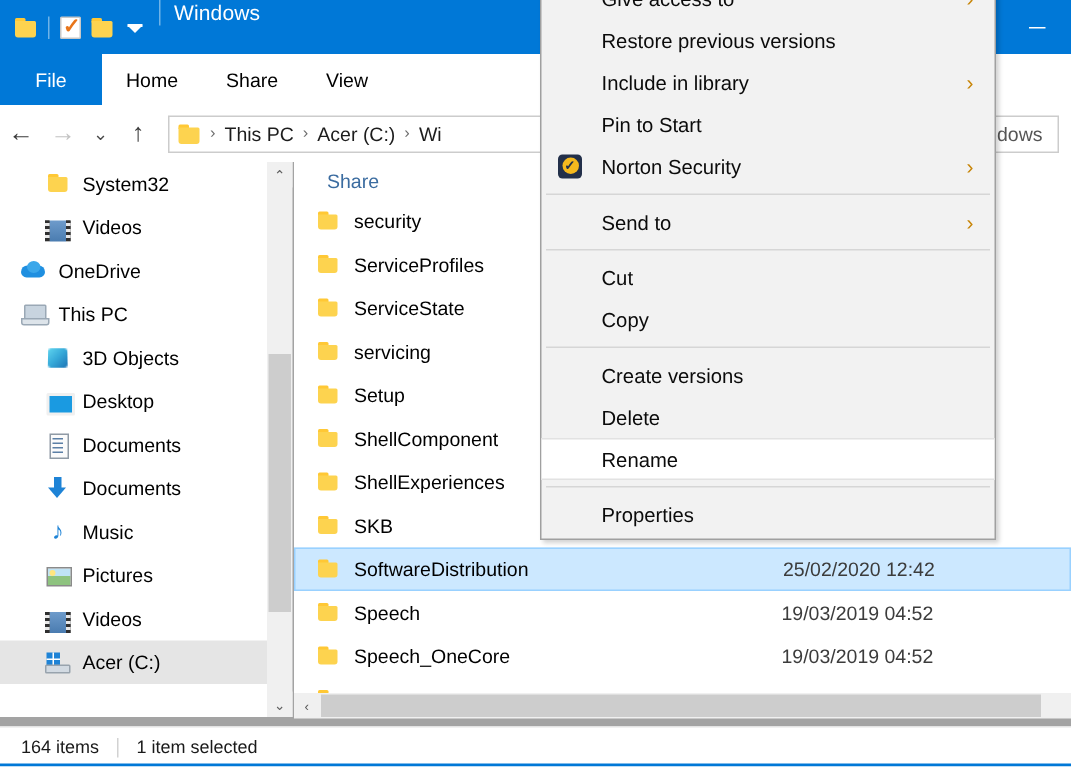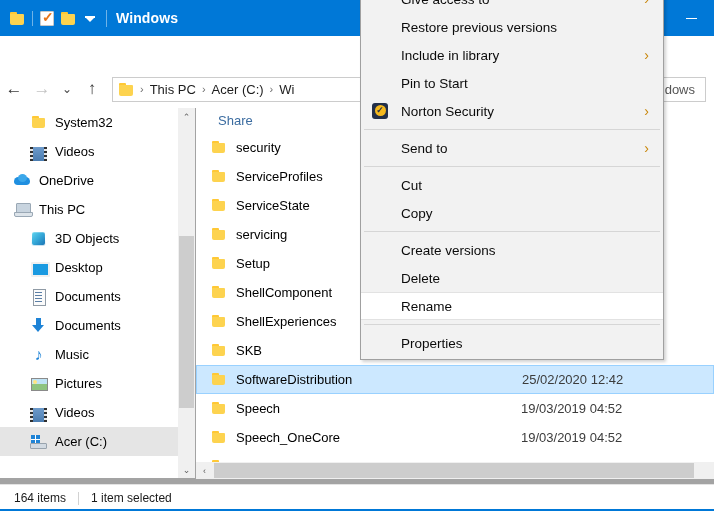--- a/index.html
+++ b/index.html
@@ -10,21 +10,21 @@
     color: #000;
     overflow: hidden;
     background: #fff;
   }
   #app { position: relative; width: 714px; height: 511px; overflow: hidden; }
 
   
   .titlebar {
     position: absolute; left: 0; top: 0; width: 714px; height: 36px;
     background: #0078d7;
-    display: flex; align-items: center; font-weight: bold;
+    display: flex; 
   }
   .qat { display: flex; align-items: center; padding-left: 10px; gap: 7px; }
   .folder-ico {
     width: 15px; height: 13px; position: relative; display: inline-block;
   }
   .folder-ico::before {
     content: ""; position: absolute; left: 0; top: 0; width: 7px; height: 3px;
     background: #ffc835; border-radius: 1px 1px 0 0;
   }
   .folder-ico::after {
@@ -239,20 +239,26 @@
     </div>
     <span class="title-sep"></span>
     <span class="win-title">Windows</span>
     <div class="wincontrols">
       <div class="wc">
           <span class="bar"></span>
         </div>
     </div>
   </div>
 
+  <div class="ribbon" id="ribbon">
+      <div class="tab file">File</div>
+      <div class="tab">Home</div>
+      <div class="tab">Share</div>
+      <div class="tab">View</div>
+    </div>
 
   <div class="addrrow">
     <div class="navbtn">←</div>
     <div class="navbtn dim">→</div>
     <div class="navbtn small">⌄</div>
     <div class="navbtn">↑</div>
     <div class="addrbox" id="addrbox" style="position: relative;">
       <span class="folder-ico"></span>
     <span class="crumb-sep">›</span>
         <span>This PC</span>

